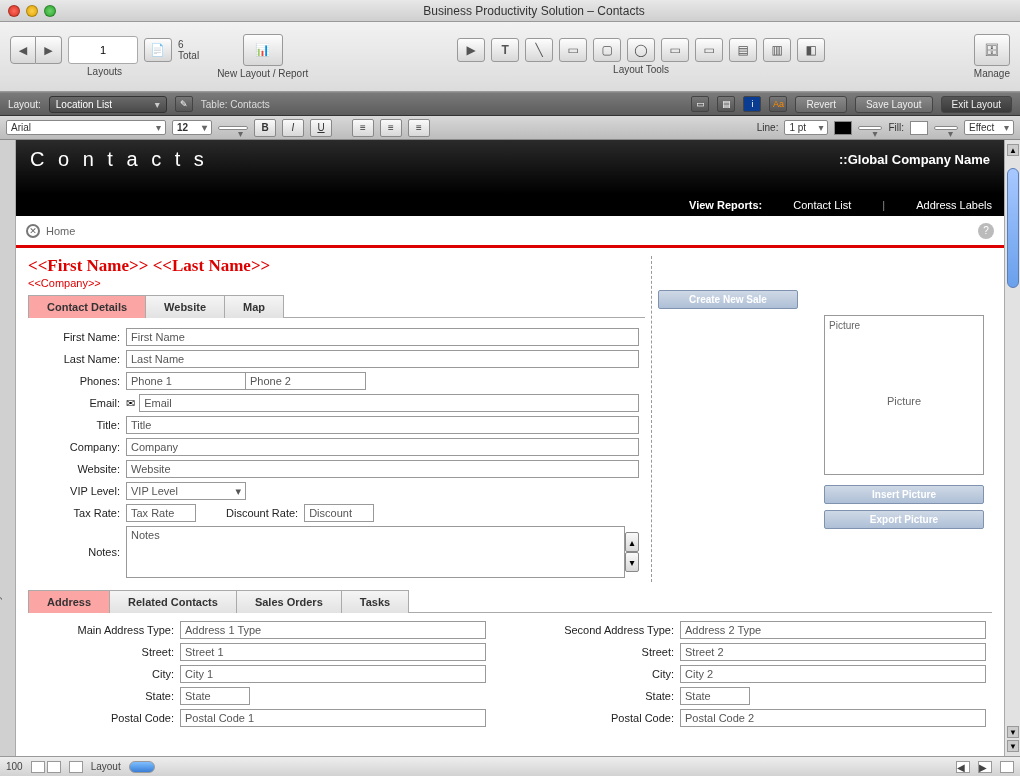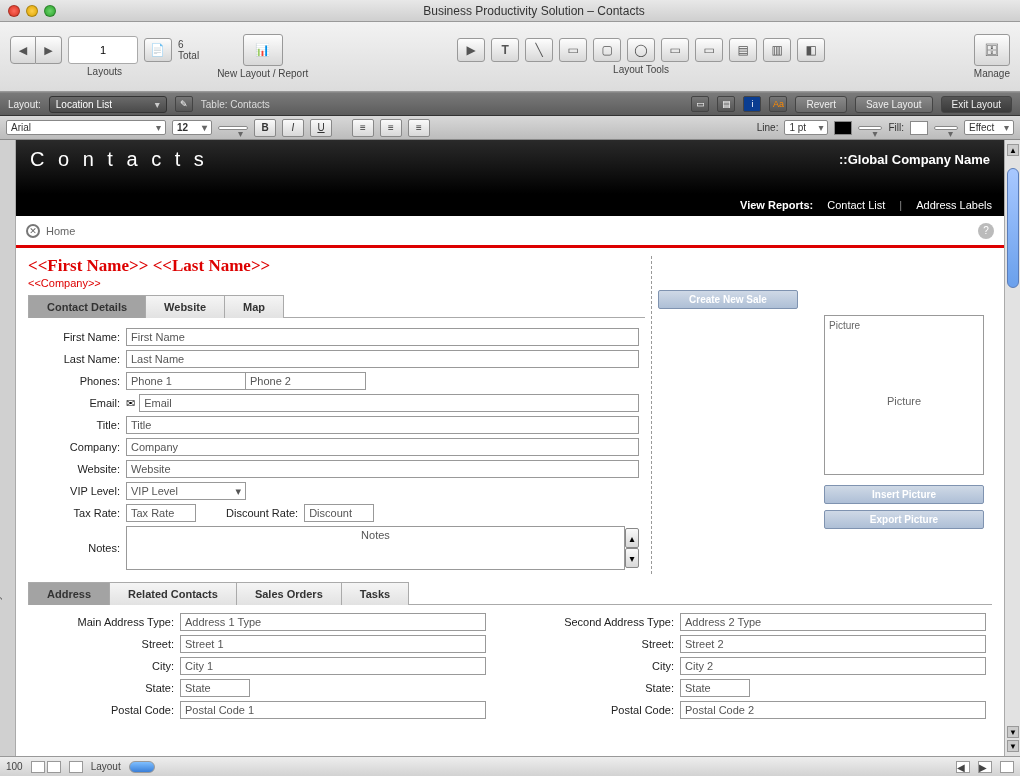--- a/index.html
+++ b/index.html
@@ -50,50 +50,50 @@
 .content{flex:1;overflow:hidden;background:#fff;position:relative;}
 .vscroll{width:16px;background:#e2e2e2;border-left:1px solid #aaa;position:relative;}
 .vscroll .thumb{position:absolute;top:28px;left:2px;width:12px;height:120px;background:linear-gradient(#a8c8ff,#6aa0ec);border:1px solid #5a7cb8;border-radius:6px;}
 .vscroll .arrow{position:absolute;left:2px;width:12px;height:12px;background:#ccc;border:1px solid #999;font-size:8px;display:flex;align-items:center;justify-content:center;}
 .vscroll .up{top:4px;} .vscroll .dn1{bottom:18px;} .vscroll .dn2{bottom:4px;}
 
 
 .blackhead{height:54px;background:linear-gradient(#2a2a2a,#000);color:#fff;padding:8px 14px;display:flex;justify-content:space-between;align-items:flex-start;}
 .bh-title{font-size:20px;letter-spacing:4px;font-weight:300;}
 .bh-right{font-size:13px;font-weight:bold;color:#fff;margin-top:4px;}
-.subnav{height:22px;background:#000;color:#fff;display:flex;align-items:center;justify-content:flex-end;padding:0 12px;gap:14px;font-size:11px;}
+.subnav{height:22px;background:#000;color:#fff;display:flex;align-items:center;justify-content:flex-end;padding:0 12px;gap:31px;font-size:11px;}
 .subnav .lbl{font-weight:bold;}
 .subnav .lnk{color:#fff;}
 .subnav .sep{color:#888;}
 
 
 .crumb{height:32px;border-bottom:3px solid #d00;display:flex;align-items:center;padding:0 10px;gap:6px;color:#666;}
 .crumb .dot{width:14px;height:14px;border:2px solid #777;border-radius:50%;display:flex;align-items:center;justify-content:center;font-size:9px;}
 .crumb .help{margin-left:auto;width:16px;height:16px;border-radius:50%;background:#bbb;color:#fff;display:flex;align-items:center;justify-content:center;font-size:10px;}
 
 
 .body-area{padding:8px 12px;}
 .merge{color:#d00;font-size:17px;font-weight:bold;font-family:Liberation Serif, serif;}
 .merge-sub{color:#d00;font-size:11px;margin-top:1px;}
 
 
 .tabs{display:flex;margin-top:6px;}
 .tab{border:1px solid #aaa;border-bottom:none;background:linear-gradient(#f5f5f5,#e2e2e2);padding:5px 18px;font-size:11px;font-weight:bold;color:#333;margin-right:-1px;}
-.tab.active{background:#a3a3a3;}
+.tab.active{background:#fca5a5;}
 .tabline{border-top:1px solid #aaa;margin-top:-1px;}
 
 
 .form-area{display:flex;gap:18px;padding:10px 6px 0 6px;}
 .form-col{flex:1;}
 .row{display:flex;align-items:center;margin-bottom:4px;}
 .row label{width:86px;text-align:right;font-size:11px;color:#222;margin-right:6px;}
 .fld{flex:1;border:1px solid #999;padding:2px 4px;font-size:11px;color:#555;background:#fff;height:18px;}
 .fld.half{flex:0 0 120px;}
 .fld.small{flex:0 0 70px;}
-.fld.notes{height:44px;text-align:center;}
+.fld.notes{height:52px;}
 .biggap{width:30px;}
 .sidebtn{background:linear-gradient(#cfd9e6,#aebfd6);border:1px solid #7f93b0;color:#fff;padding:3px 14px;font-size:10px;font-weight:bold;border-radius:2px;margin-bottom:6px;width:140px;text-align:center;}
 .pic-col{width:160px;}
 .pic-box{border:1px solid #999;height:160px;background:#fff;padding:4px;font-size:10px;color:#666;display:flex;flex-direction:column;}
 .pic-box .lbl{font-size:10px;}
 .pic-box .center{flex:1;display:flex;align-items:center;justify-content:center;font-size:11px;}
 .dashln{border-right:1px dashed #999;margin:0 6px;}
 
 
 .tabs2{display:flex;margin-top:8px;}

